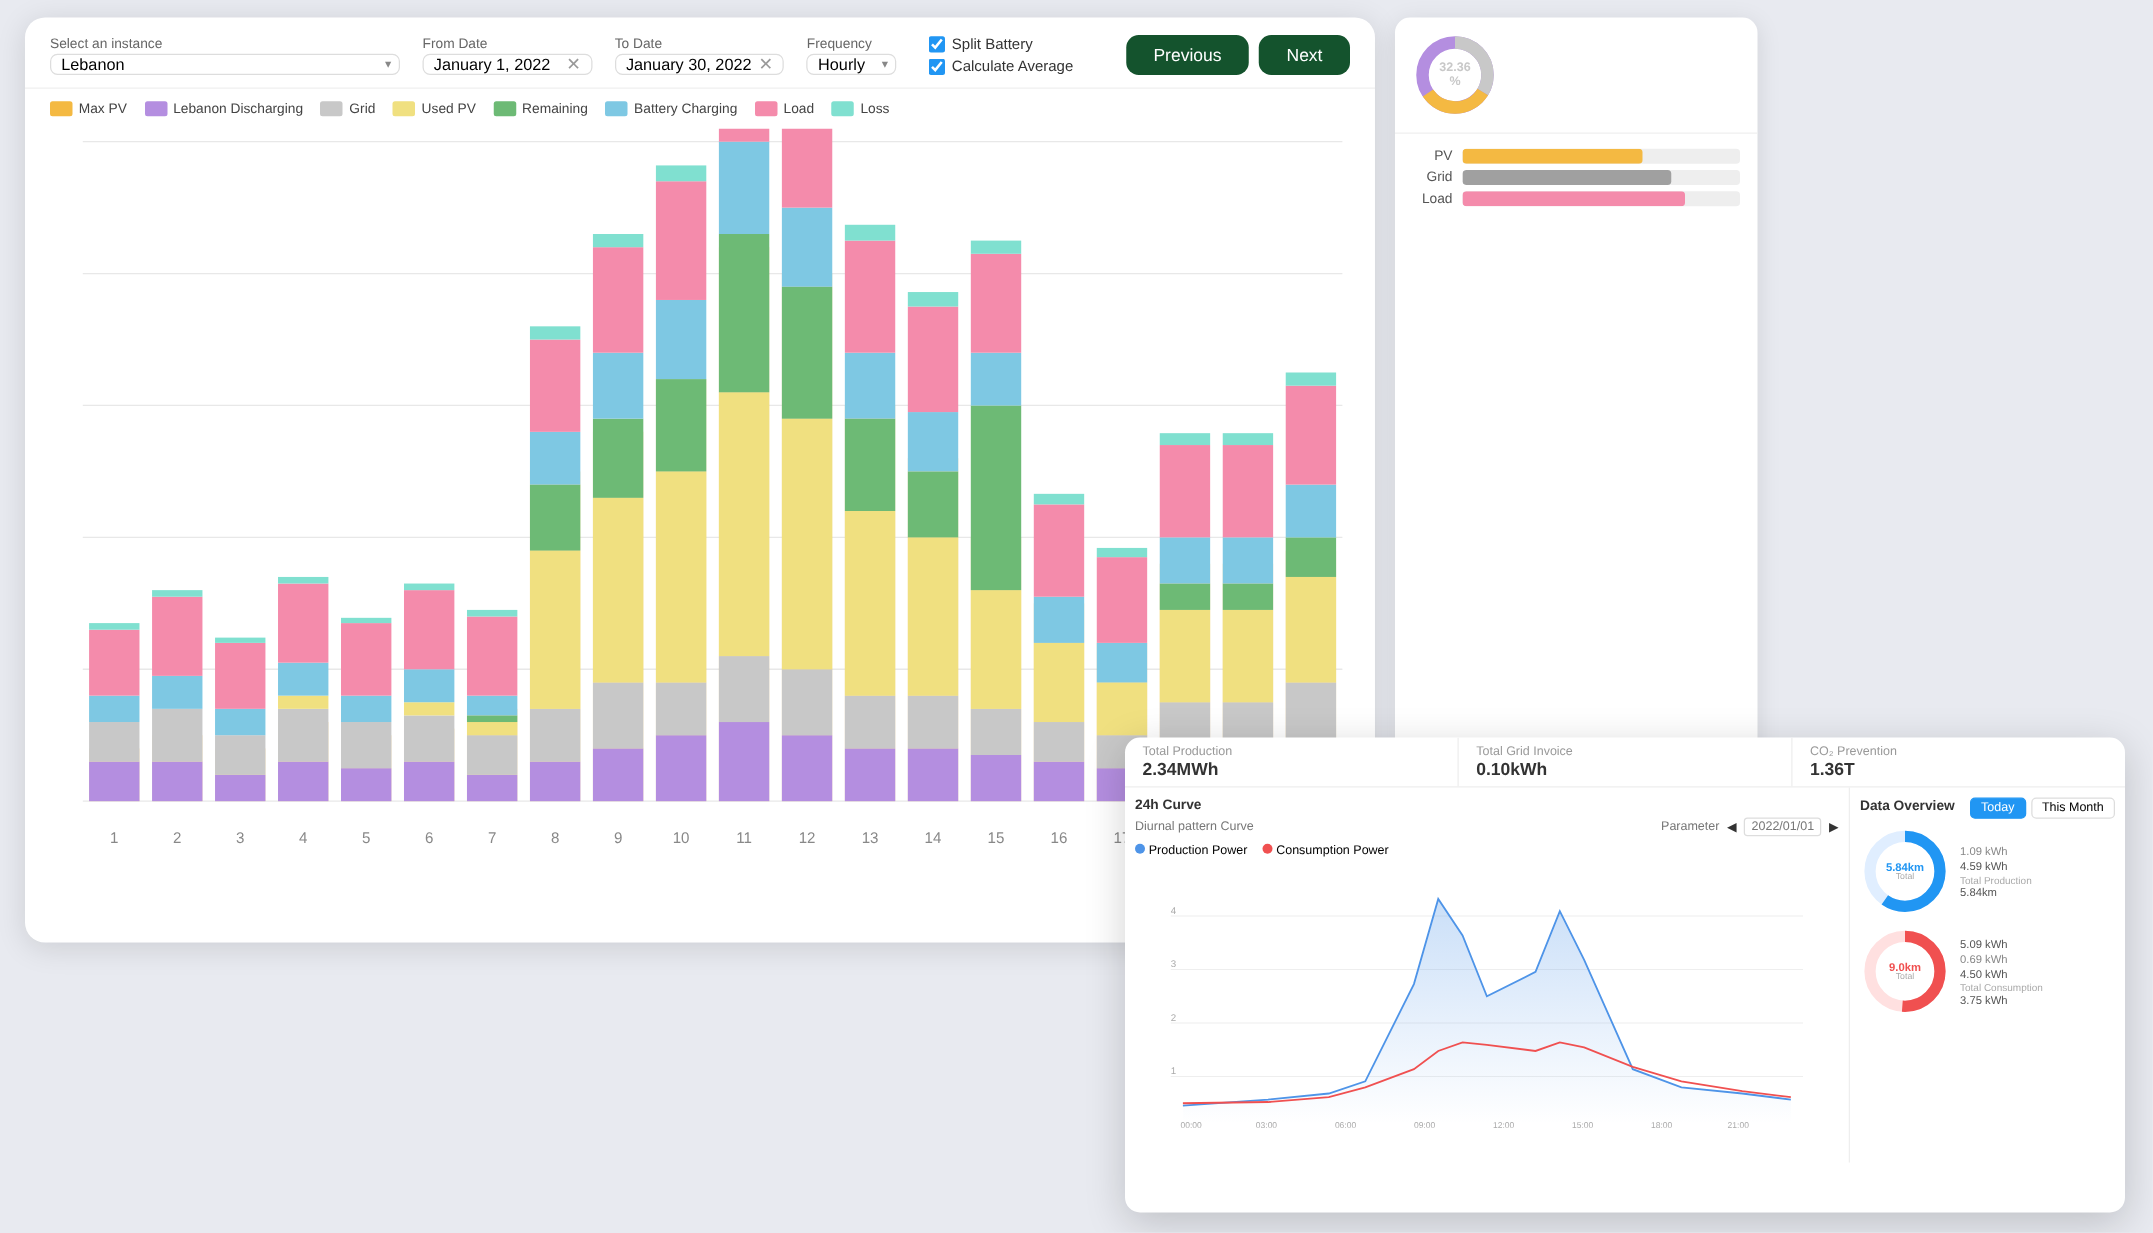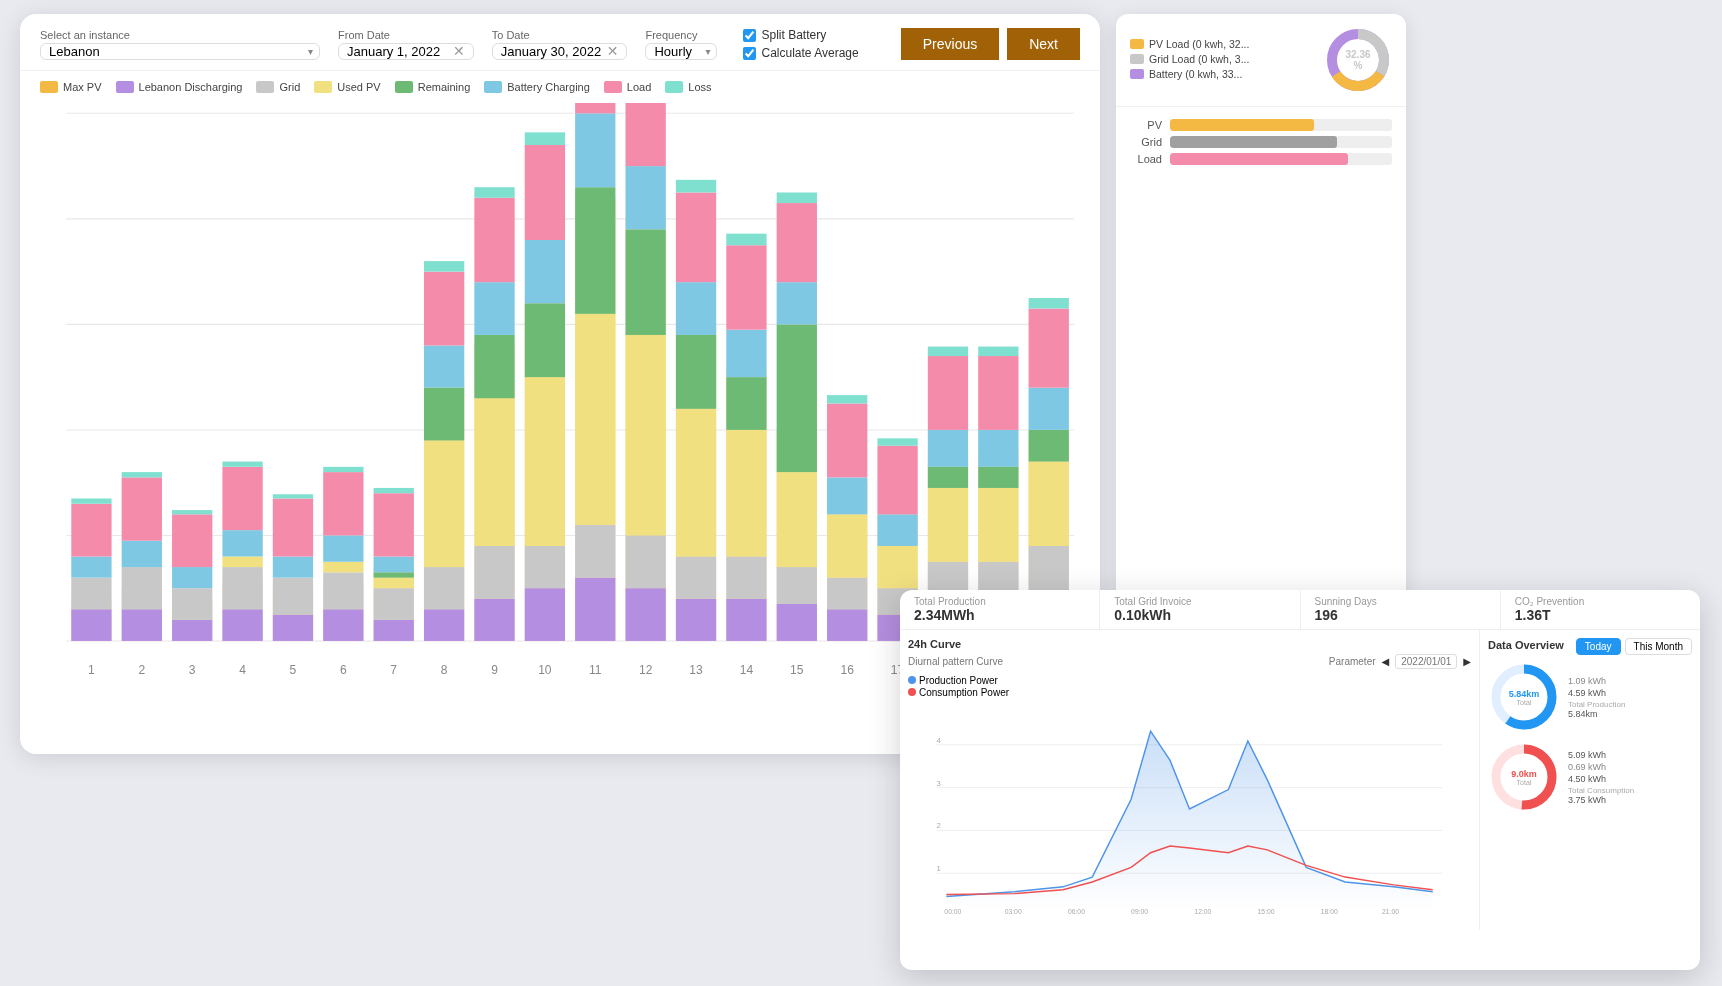--- a/index.html
+++ b/index.html
@@ -134,24 +134,24 @@
     }
 
     
     .nav-buttons {
       display: flex;
       gap: 8px;
       margin-left: auto;
     }
 
     .btn-primary {
-      background: #a16207;
+      background: #14532d;
       color: white;
       border: none;
-      border-radius: 0;
+      border-radius: 10px;
       padding: 8px 22px;
       font-size: 14px;
       font-weight: 500;
       cursor: pointer;
     }
 
     
     .legend-bar {
       display: flex;
       gap: 14px;
@@ -654,34 +654,20 @@
       </svg>
   </div>
 </div>
 
 <div class="right-panel" id="right-panel">
 
 
 
   <div class="panel-section">
     <div class="donut-section">
-      <div class="donut-labels">
-        <div class="donut-label-item">
-          <div class="donut-label-color" style="background:#f4b942;"></div>
-          <span>PV Load (0 kwh, 32...</span>
-        </div>
-        <div class="donut-label-item">
-          <div class="donut-label-color" style="background:#c8c8c8;"></div>
-          <span>Grid Load (0 kwh, 3...</span>
-        </div>
-        <div class="donut-label-item">
-          <div class="donut-label-color" style="background:#b48ee0;"></div>
-          <span>Battery (0 kwh, 33...</span>
-        </div>
-      </div>
       <div class="donut-chart-wrap">
         <svg viewBox="0 0 68 68" width="68" height="68">
           <circle cx="34" cy="34" r="26" fill="none" stroke="#b48ee0" stroke-width="10"></circle>
           <circle cx="34" cy="34" r="26" fill="none" stroke="#c8c8c8" stroke-width="10" stroke-dasharray="55 112.77" stroke-dashoffset="0" transform="rotate(-90 34 34)"></circle>
           <circle cx="34" cy="34" r="26" fill="none" stroke="#f4b942" stroke-width="10" stroke-dasharray="52 115.77" stroke-dashoffset="-55" transform="rotate(-90 34 34)"></circle>
         </svg>
         <div class="donut-center-text" style="color:#c8c8c8;">32.36 %</div>
       </div>
     </div>
   </div>
@@ -711,45 +697,41 @@
 <div class="bottom-card">
 
   <div class="stat-row">
     <div class="stat-cell">
       <div class="stat-title">Total Production</div>
       <div class="stat-value">2.34MWh</div>
     </div>
     <div class="stat-cell">
       <div class="stat-title">Total Grid Invoice</div>
       <div class="stat-value">0.10kWh</div>
-    </div>
-    <div class="stat-cell">
-      <div class="stat-title">Sunning Days</div>
-      <div class="stat-value">196</div>
     </div>
     <div class="stat-cell">
       <div class="stat-title">CO₂ Prevention</div>
       <div class="stat-value">1.36T</div>
     </div>
   </div>
 
   <div class="bottom-content">
 
     <div class="curve-section">
       <div class="section-title">24h Curve</div>
       <div class="curve-sub-header">
         <span>Diurnal pattern Curve</span>
         <span style="display:flex;gap:6px;align-items:center;">
           Parameter
           <span style="font-size:10px;color:#333;">◀</span>
           <span style="border:1px solid #ddd;padding:1px 5px;border-radius:3px;font-size:10px;">2022/01/01</span>
           <span style="font-size:10px;color:#333;">▶</span>
         </span>
       </div>
-      <div style="display:flex;gap:1px;margin-bottom:4px;flex-direction:column;">
+      <div style="display:flex;gap:12px;margin-bottom:4px;">
         <span style="font-size:10px;">
           <span class="legend-dot" style="background:#4e94e8;"></span>Production Power
         </span>
         <span style="font-size:10px;">
           <span class="legend-dot" style="background:#f05050;"></span>Consumption Power
         </span>
       </div>
       
       <svg viewBox="0 0 520 220" width="100%" height="calc(100% - 70px)">
 

